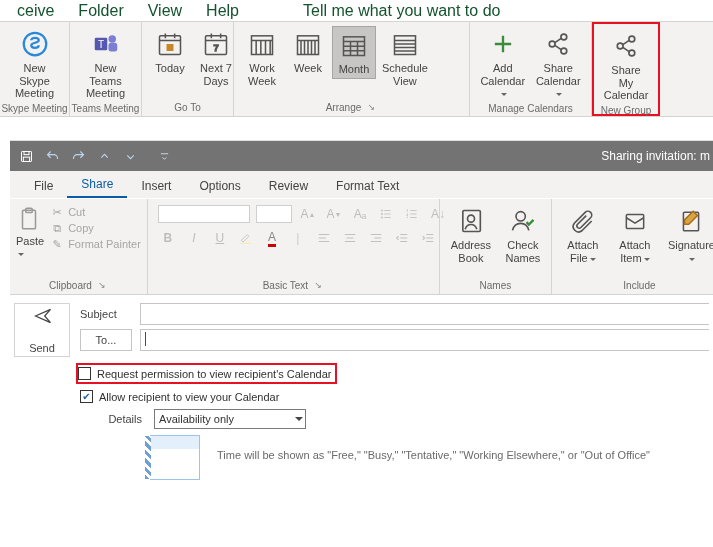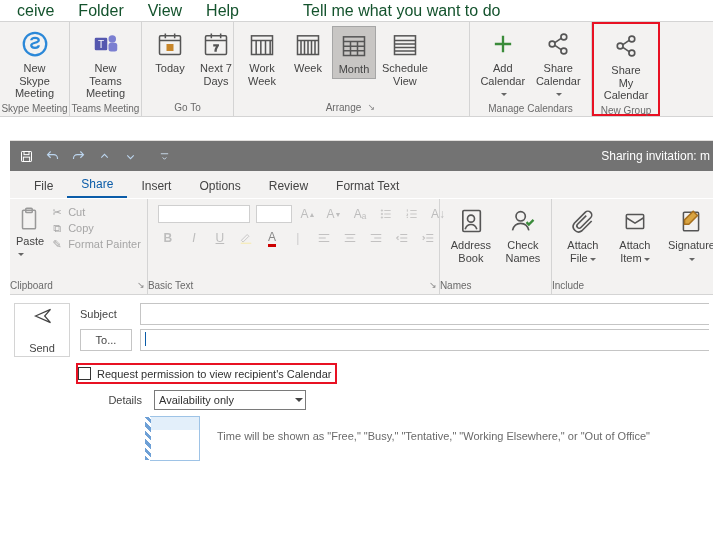--- a/index.html
+++ b/index.html
@@ -28,21 +28,21 @@
   .qat .title { margin-left:auto; margin-right:0; padding-right:3px; color:#fff; font-size:12px; white-space:nowrap; overflow:hidden; }
   .qat-icn { width:16px; height:16px; display:flex; align-items:center; justify-content:center; }
 
   .compose-tabs { display:flex; align-items:flex-end; height:28px; padding-left:10px; gap:0; border-bottom:1px solid #fff;background:#f3f2f1; }
   .compose-tabs span { padding:6px 14px 5px; font-size:12px; color:#444; }
   .compose-tabs .active { color:#0a5ca8; border-bottom:2px solid #0a5ca8; font-weight:400; }
 
   .compose-ribbon { display:flex; align-items:stretch; height:96px; background:#f3f2f1; border-bottom:1px solid #d4d4d4; }
   .cgroup { display:flex; flex-direction:column; border-right:1px solid #d4d4d4; }
   .cgroup-body { flex:1; display:flex; align-items:flex-start; gap:2px; padding:4px 6px 0; }
-  .cgroup-label { font-size:10px; color:#6a6a6a; text-align:center; padding:1px 0 3px; display:flex; justify-content:space-between; align-items:center; gap:4px; }
+  .cgroup-label { font-size:10px; color:#6a6a6a; text-align:center; padding:1px 0 3px; display:flex; justify-content:center; align-items:center; gap:4px; }
 
   .paste-col { display:flex; flex-direction:column; align-items:center; padding-top:2px; }
   .paste-col .ic { width:28px; height:28px; }
   .paste-col .lbl { font-size:11px; margin-top:2px; }
   .mini-rows { display:flex; flex-direction:column; gap:2px; padding-top:2px; padding-left:4px; }
   .mini-row { display:flex; align-items:center; gap:4px; font-size:11px; color:#a6a6a6; white-space:nowrap; }
   .mini-row .mi { width:14px; height:14px; display:flex; align-items:center; justify-content:center; }
 
   .bt-box { display:flex; flex-direction:column; gap:6px; padding:2px 4px; color:#bdbdbd; }
   .bt-line { display:flex; align-items:center; gap:6px; }
@@ -486,20 +486,24 @@
     </div>
   </div>
 
   <div class="opts">
     <div class="opt-row">
       <span class="red-box">
         <span class="chk"></span>
         <span>Request permission to view recipient's Calendar</span>
       </span>
     </div>
+    <div class="opt-row">
+      <span class="chk checked"></span>
+      <span>Allow recipient to view your Calendar</span>
+    </div>
     <div class="details-row">
       <span class="lbl">Details</span>
       <div class="combo">
         <span>Availability only</span>
         <span class="caret"></span>
       </div>
     </div>
     <div>
       <span class="cal-thumb"></span>
       <span class="freebusy">Time will be shown as "Free," "Busy," "Tentative," "Working Elsewhere," or "Out of Office"</span>

